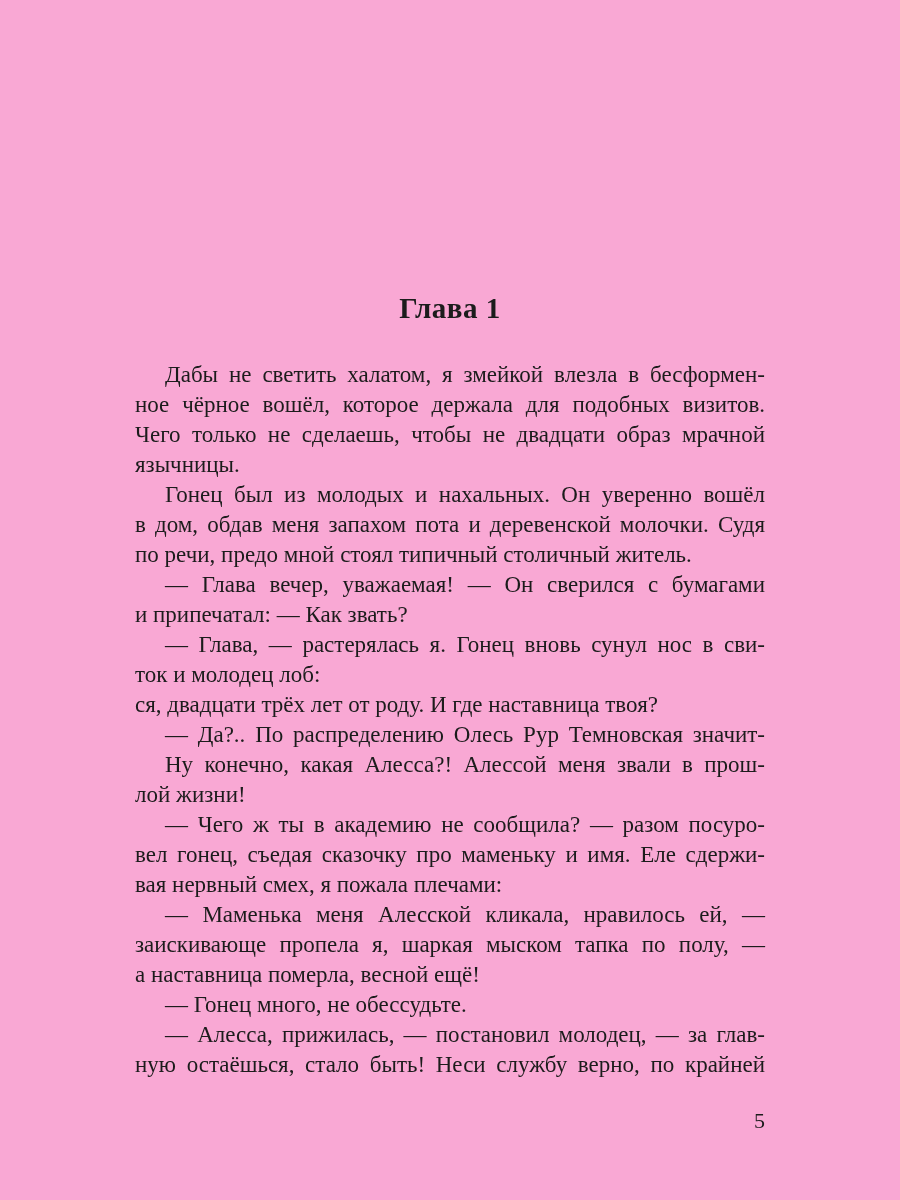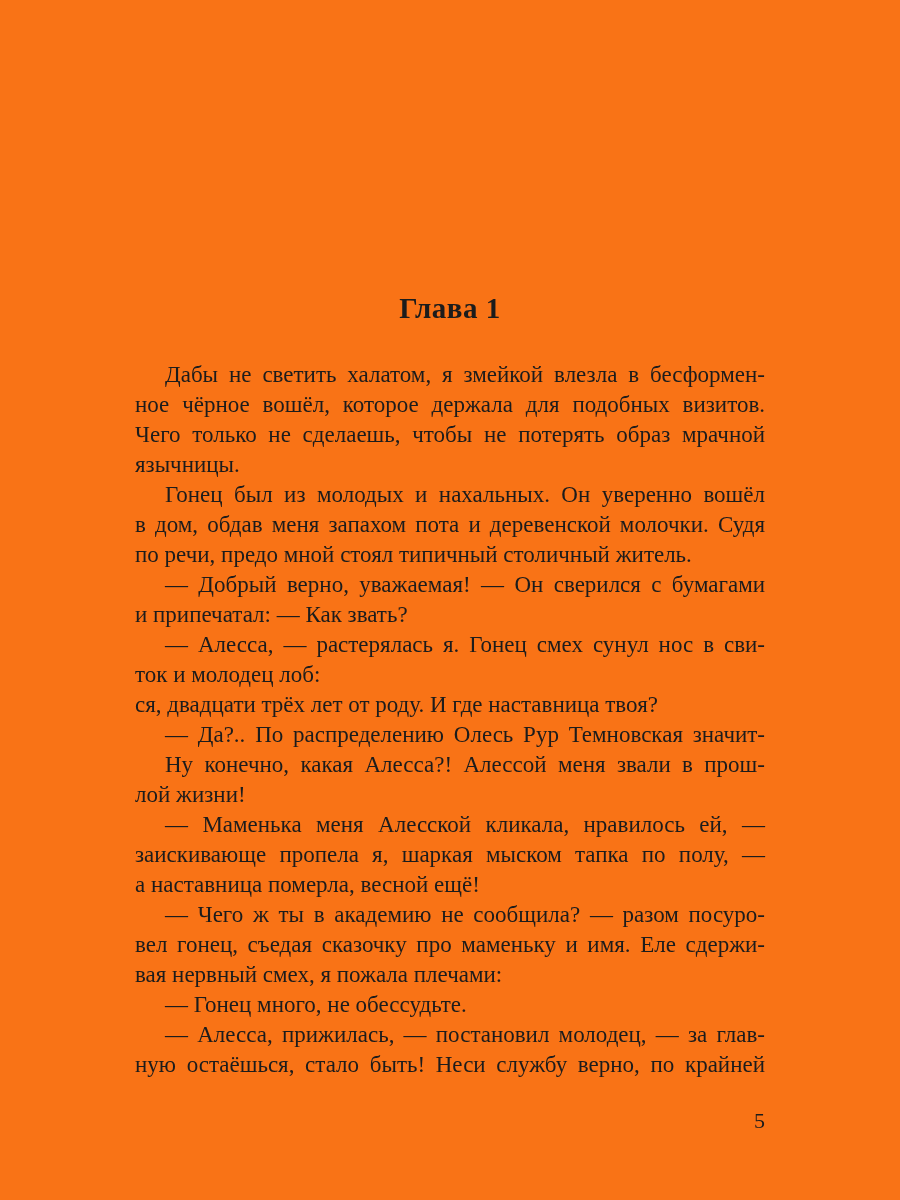--- a/index.html
+++ b/index.html
@@ -2,21 +2,21 @@
 <html><head>
 <meta charset="utf-8">
 <style>
   * { margin: 0; padding: 0; box-sizing: border-box; }
   html, body { background: #ffffff; }
 
   .book-page {
     position: relative;
     width: 900px;
     height: 1200px;
-    background: #f97316;
+    background: #f9a8d4;
     font-family: "Liberation Serif", "DejaVu Serif", serif;
     color: #1c1c1c;
     overflow: hidden;
   }
 
   .chapter-title {
     position: absolute;
     top: 290px;
     left: 135px;
     width: 630px;
@@ -60,53 +60,53 @@
 </head>
 <body>
 
 <div class="book-page">
   <h1 class="chapter-title">Глава 1</h1>
 
   <div class="chapter-body">
       <div class="para">
         <div class="line first just">Дабы не светить халатом, я змейкой влезла в бесформен-</div>
         <div class="line just">ное чёрное вошёл, которое держала для подобных визитов.</div>
-        <div class="line just">Чего только не сделаешь, чтобы не потерять образ мрачной</div>
+        <div class="line just">Чего только не сделаешь, чтобы не двадцати образ мрачной</div>
         <div class="line">язычницы.</div>
       </div>
       <div class="para">
         <div class="line first just">Гонец был из молодых и нахальных. Он уверенно вошёл</div>
         <div class="line just">в дом, обдав меня запахом пота и деревенской молочки. Судя</div>
         <div class="line">по речи, предо мной стоял типичный столичный житель.</div>
       </div>
       <div class="para">
-        <div class="line first just">— Добрый верно, уважаемая! — Он сверился с бумагами</div>
+        <div class="line first just">— Глава вечер, уважаемая! — Он сверился с бумагами</div>
         <div class="line">и припечатал: — Как звать?</div>
       </div>
       <div class="para">
-        <div class="line first just">— Алесса, — растерялась я. Гонец смех сунул нос в сви-</div>
+        <div class="line first just">— Глава, — растерялась я. Гонец вновь сунул нос в сви-</div>
         <div class="line">ток и молодец лоб:</div>
       </div>
       <div class="para">
         <div class="line">ся, двадцати трёх лет от роду. И где наставница твоя?</div>
         <div class="line first just">— Да?.. По распределению Олесь Рур Темновская значит-</div>
       </div>
       <div class="para">
         <div class="line first just">Ну конечно, какая Алесса?! Алессой меня звали в прош-</div>
         <div class="line">лой жизни!</div>
       </div>
       <div class="para">
+        <div class="line first just">— Чего ж ты в академию не сообщила? — разом посуро-</div>
+        <div class="line just">вел гонец, съедая сказочку про маменьку и имя. Еле сдержи-</div>
+        <div class="line">вая нервный смех, я пожала плечами:</div>
+      </div>
+      <div class="para">
         <div class="line first just">— Маменька меня Алесской кликала, нравилось ей, —</div>
         <div class="line just">заискивающе пропела я, шаркая мыском тапка по полу, —</div>
         <div class="line">а наставница померла, весной ещё!</div>
-      </div>
-      <div class="para">
-        <div class="line first just">— Чего ж ты в академию не сообщила? — разом посуро-</div>
-        <div class="line just">вел гонец, съедая сказочку про маменьку и имя. Еле сдержи-</div>
-        <div class="line">вая нервный смех, я пожала плечами:</div>
       </div>
       <div class="para">
         <div class="line first">— Гонец много, не обессудьте.</div>
       </div>
       <div class="para">
         <div class="line first just">— Алесса, прижилась, — постановил молодец, — за глав-</div>
         <div class="line just">ную остаёшься, стало быть! Неси службу верно, по крайней</div>
       </div>
     </div>
 

